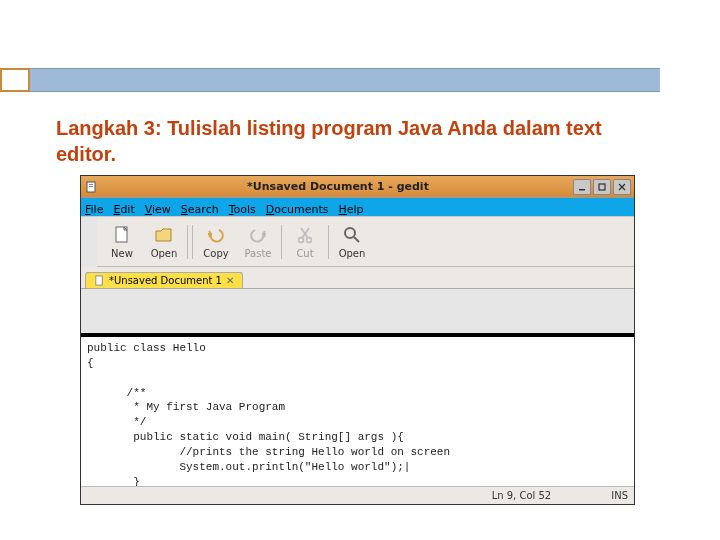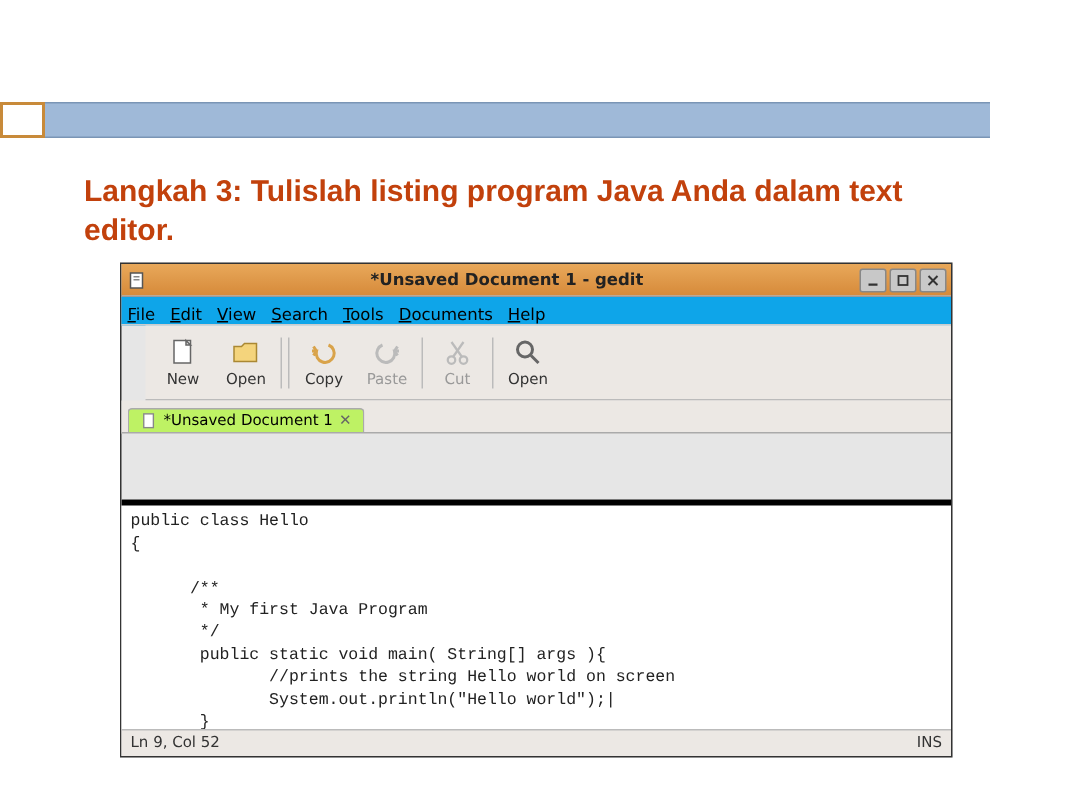--- a/index.html
+++ b/index.html
@@ -140,21 +140,21 @@
   }
   .tabbar {
     height: 22px;
     background: #ece8e4;
     display: flex;
     align-items: flex-end;
     padding: 0 4px;
     border-bottom: 1px solid #aaa;
   }
   .tab {
-    background: #bef264;
+    background: #fde047;
     border: 1px solid #aaa;
     border-bottom: none;
     border-radius: 3px 3px 0 0;
     padding: 2px 8px;
     font-size: 10px;
     display: flex;
     align-items: center;
     gap: 4px;
     cursor: pointer;
   }
@@ -175,21 +175,21 @@
     white-space: pre;
     border-top: 4px solid #000000;
     margin-top: 44px;
   }
   .statusbar {
     height: 18px;
     background: #ece8e4;
     border-top: 1px solid #bbb;
     display: flex;
     align-items: center;
-    justify-content: space-between;
+    justify-content: flex-end;
     font-size: 10px;
     padding: 0 6px;
     gap: 60px;
     color: #333;
   }
 </style>
 </head>
 <body>
 
 <div class="slide-header">

